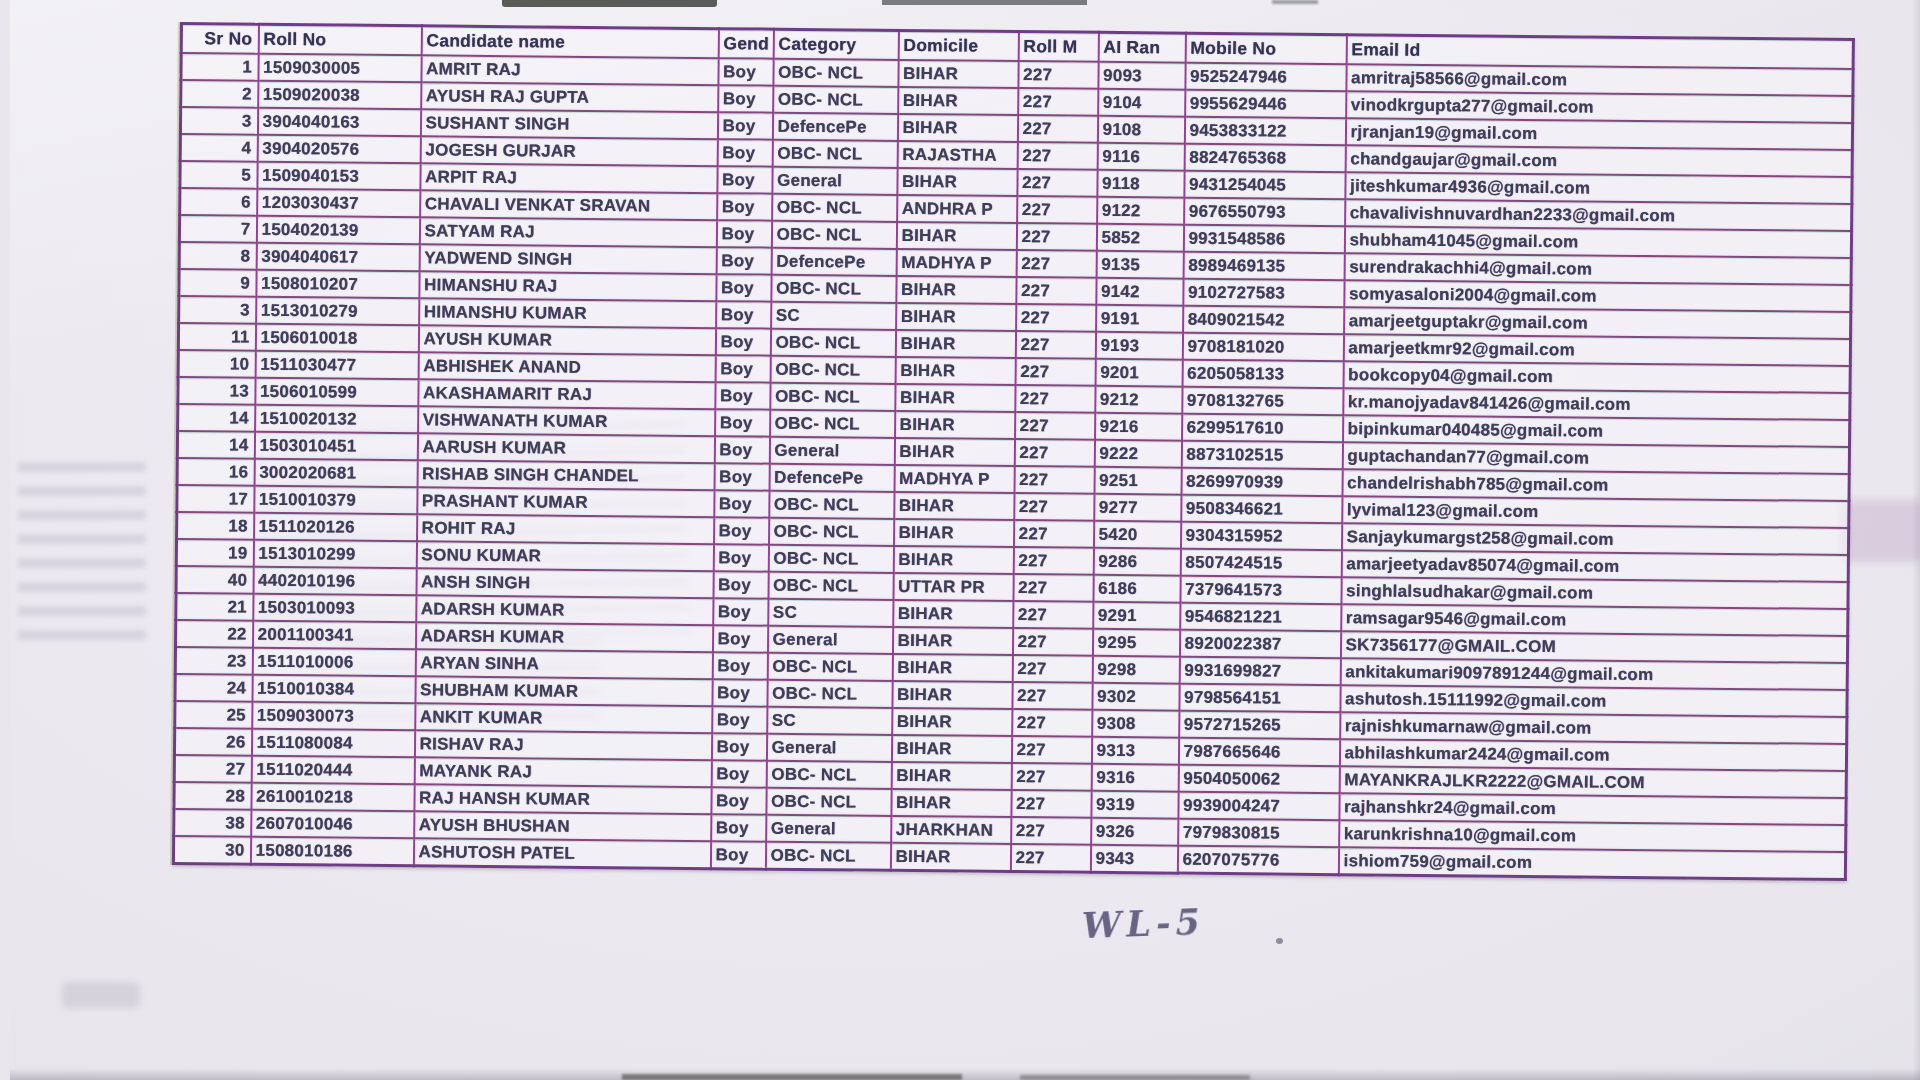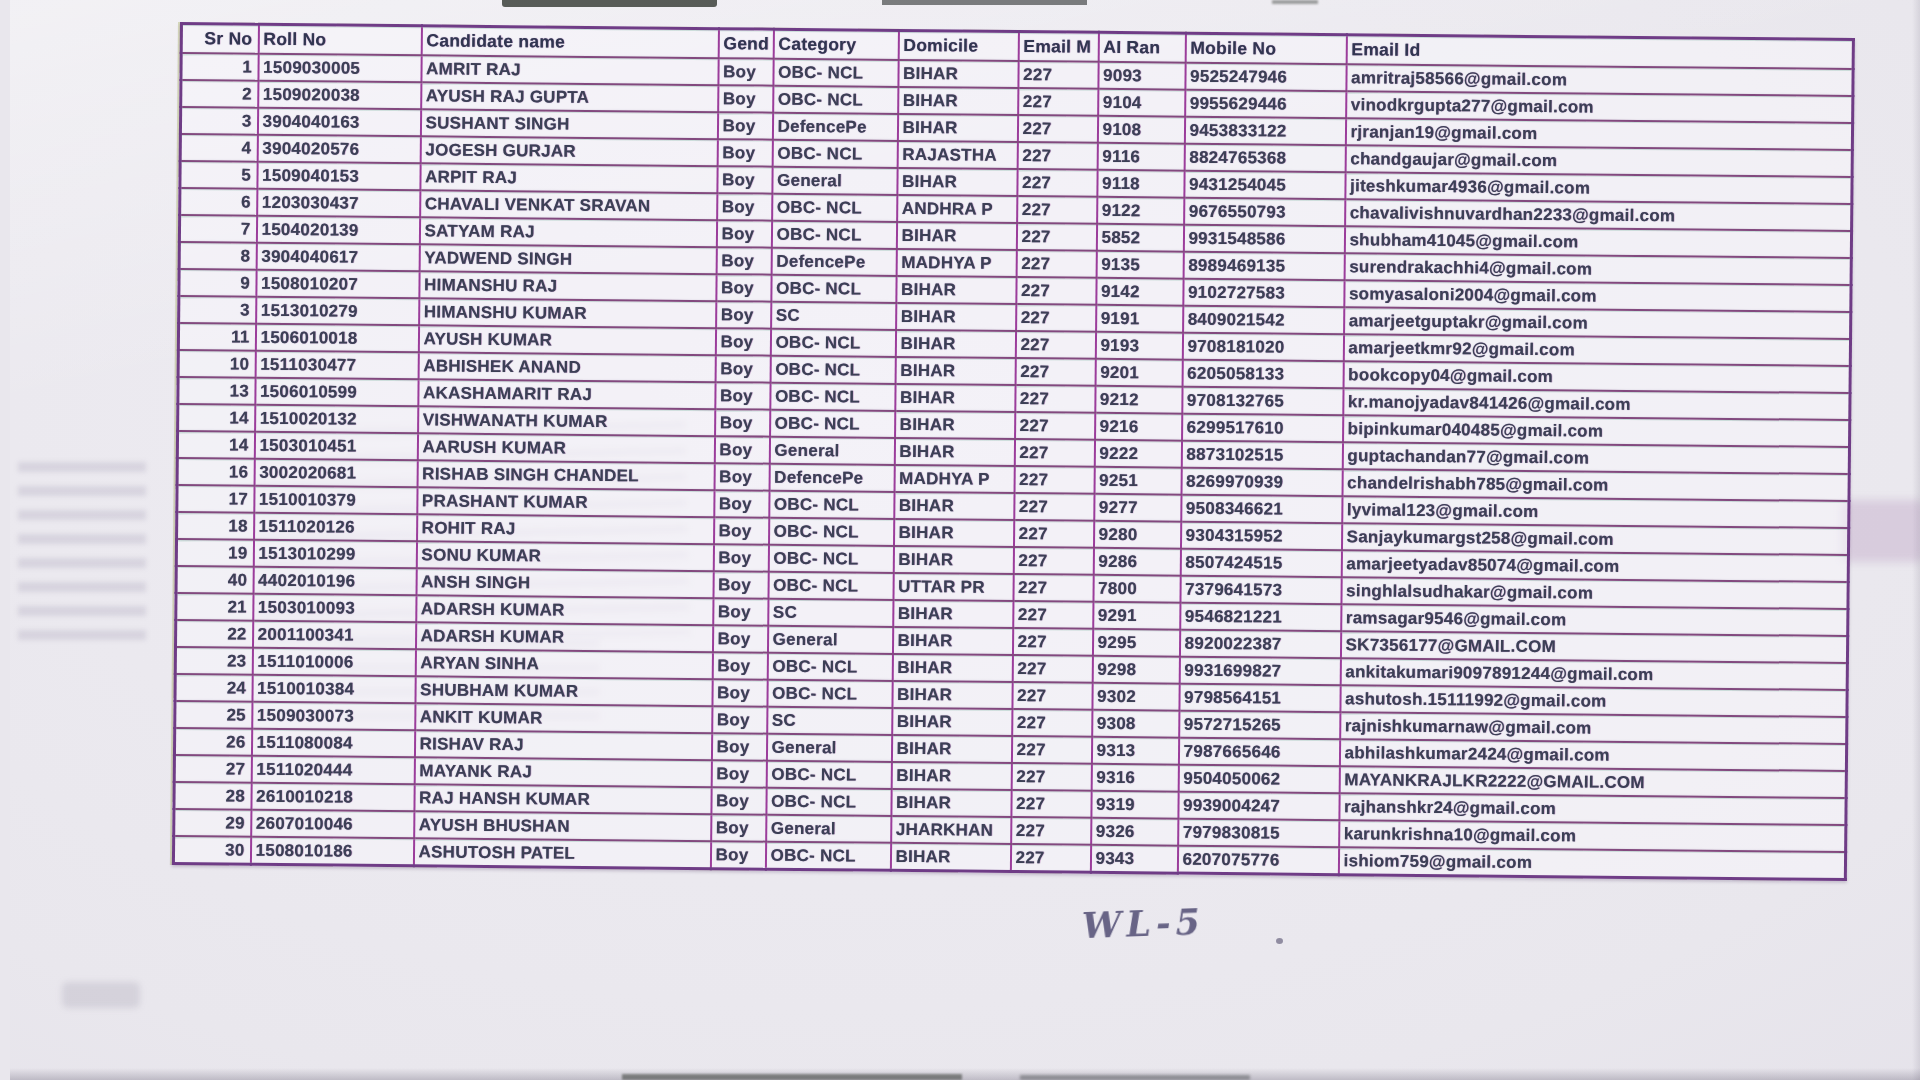--- a/index.html
+++ b/index.html
@@ -108,21 +108,21 @@
           <col style="width: 507px;">
         </colgroup>
       <thead>
         <tr id="header-row">
             <th class="col-0">Sr No</th>
             <th class="col-1">Roll No</th>
             <th class="col-2">Candidate name</th>
             <th class="col-3">Gend</th>
             <th class="col-4">Category</th>
             <th class="col-5">Domicile</th>
-            <th class="col-6">Email M</th>
+            <th class="col-6">Roll M</th>
             <th class="col-7">AI Ran</th>
             <th class="col-8">Mobile No</th>
             <th class="col-9">Email Id</th>
           </tr>
       </thead>
       <tbody id="body-rows">
           <tr>
             <td class="col-0">1</td>
             <td class="col-1">1509030005</td>
             <td class="col-2">AMRIT RAJ</td>
@@ -327,21 +327,21 @@
             <td class="col-9">lyvimal123@gmail.com</td>
           </tr>
           <tr>
             <td class="col-0">18</td>
             <td class="col-1">1511020126</td>
             <td class="col-2">ROHIT RAJ</td>
             <td class="col-3">Boy</td>
             <td class="col-4">OBC- NCL</td>
             <td class="col-5">BIHAR</td>
             <td class="col-6">227</td>
-            <td class="col-7">9280</td>
+            <td class="col-7">5420</td>
             <td class="col-8">9304315952</td>
             <td class="col-9">Sanjaykumargst258@gmail.com</td>
           </tr>
           <tr>
             <td class="col-0">19</td>
             <td class="col-1">1513010299</td>
             <td class="col-2">SONU KUMAR</td>
             <td class="col-3">Boy</td>
             <td class="col-4">OBC- NCL</td>
             <td class="col-5">BIHAR</td>
@@ -351,21 +351,21 @@
             <td class="col-9">amarjeetyadav85074@gmail.com</td>
           </tr>
           <tr>
             <td class="col-0">40</td>
             <td class="col-1">4402010196</td>
             <td class="col-2">ANSH SINGH</td>
             <td class="col-3">Boy</td>
             <td class="col-4">OBC- NCL</td>
             <td class="col-5">UTTAR PR</td>
             <td class="col-6">227</td>
-            <td class="col-7">7800</td>
+            <td class="col-7">6186</td>
             <td class="col-8">7379641573</td>
             <td class="col-9">singhlalsudhakar@gmail.com</td>
           </tr>
           <tr>
             <td class="col-0">21</td>
             <td class="col-1">1503010093</td>
             <td class="col-2">ADARSH KUMAR</td>
             <td class="col-3">Boy</td>
             <td class="col-4">SC</td>
             <td class="col-5">BIHAR</td>
@@ -452,21 +452,21 @@
             <td class="col-2">RAJ HANSH KUMAR</td>
             <td class="col-3">Boy</td>
             <td class="col-4">OBC- NCL</td>
             <td class="col-5">BIHAR</td>
             <td class="col-6">227</td>
             <td class="col-7">9319</td>
             <td class="col-8">9939004247</td>
             <td class="col-9">rajhanshkr24@gmail.com</td>
           </tr>
           <tr>
-            <td class="col-0">29</td>
+            <td class="col-0">38</td>
             <td class="col-1">2607010046</td>
             <td class="col-2">AYUSH BHUSHAN</td>
             <td class="col-3">Boy</td>
             <td class="col-4">General</td>
             <td class="col-5">JHARKHAN</td>
             <td class="col-6">227</td>
             <td class="col-7">9326</td>
             <td class="col-8">7979830815</td>
             <td class="col-9">karunkrishna10@gmail.com</td>
           </tr>

